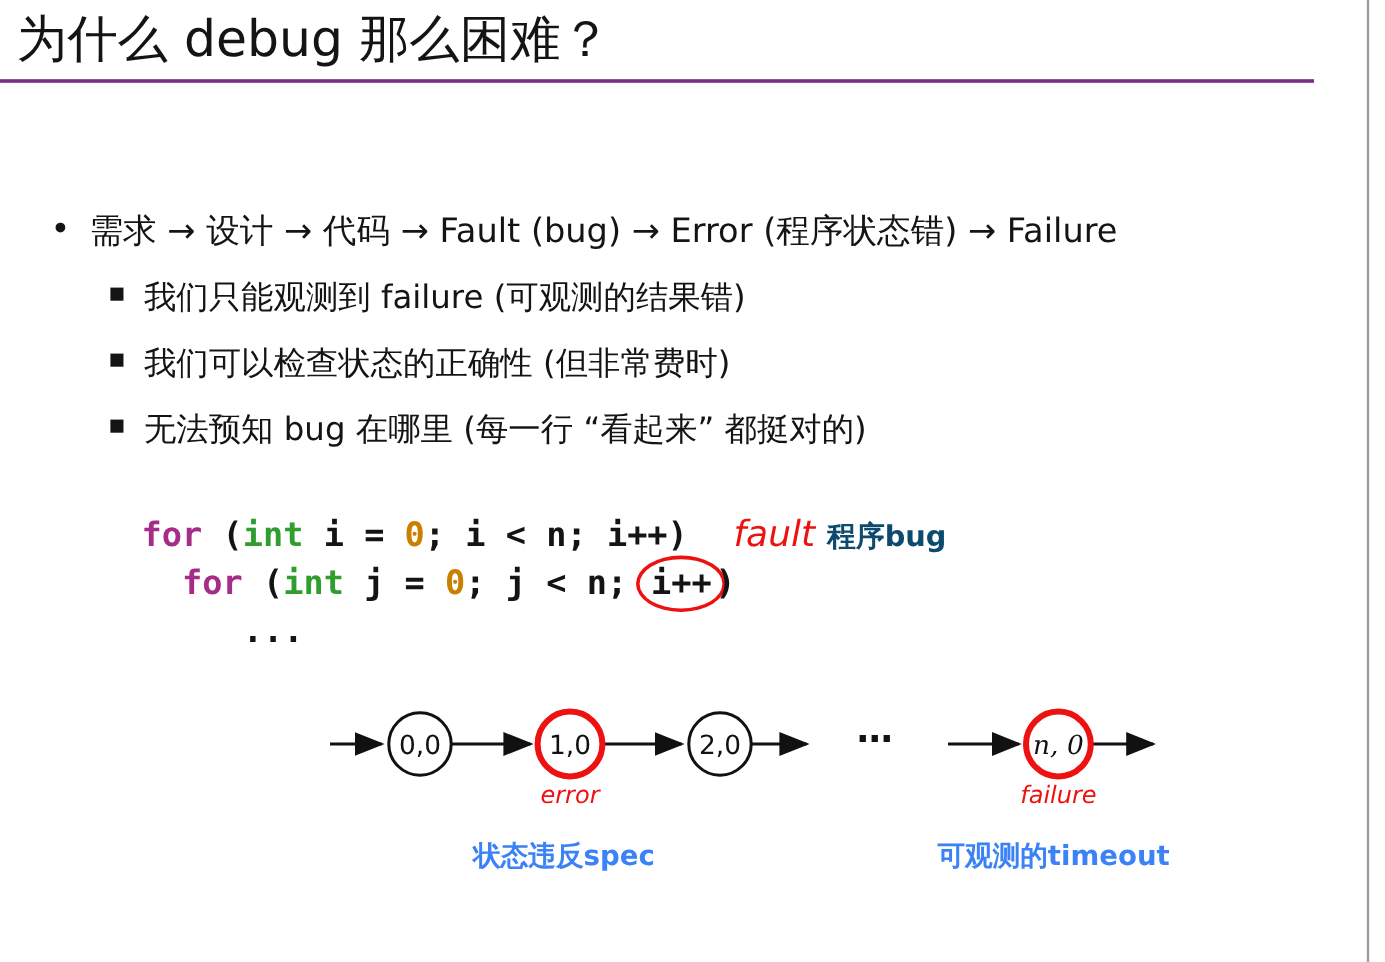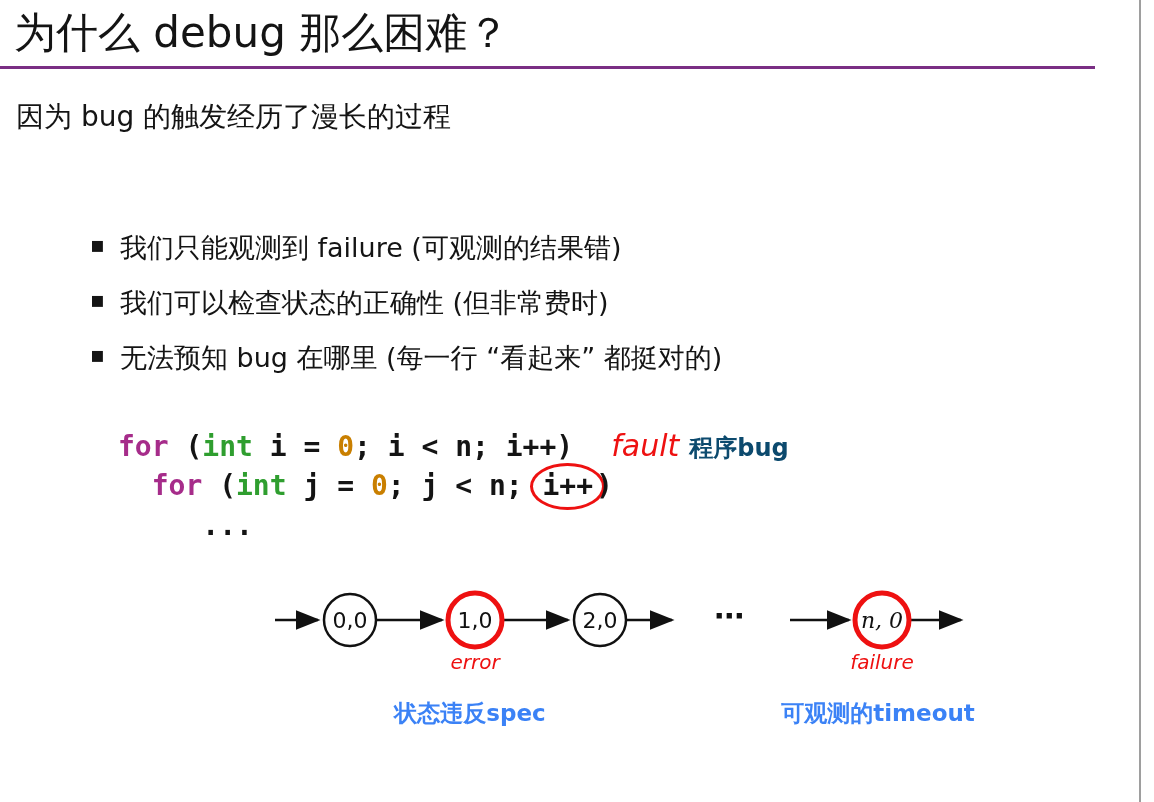--- a/index.html
+++ b/index.html
@@ -45,22 +45,24 @@
 </style>
 </head>
 <body>
 
 <div class="slide">
 
   <h1 class="title abs">为什么 debug 那么困难？</h1>
   <div class="rule abs"></div>
   <div class="edge abs"></div>
 
-  <p class="lead abs">因为 bug 的触发经历了漫长的过程</p>
 
+  <div class="b-main abs">
+      <span>需求 → 设计 → 代码 → Fault (bug) → Error (程序状态错) → Failure</span>
+    </div>
 
   <div class="b-sub b-sub-0 abs">
       <span>我们只能观测到 failure (可观测的结果错)</span>
     </div>
   <div class="b-sub b-sub-1 abs">
       <span>我们可以检查状态的正确性 (但非常费时)</span>
     </div>
   <div class="b-sub b-sub-2 abs">
       <span>无法预知 bug 在哪里 (每一行 “看起来” 都挺对的)</span>
     </div>

